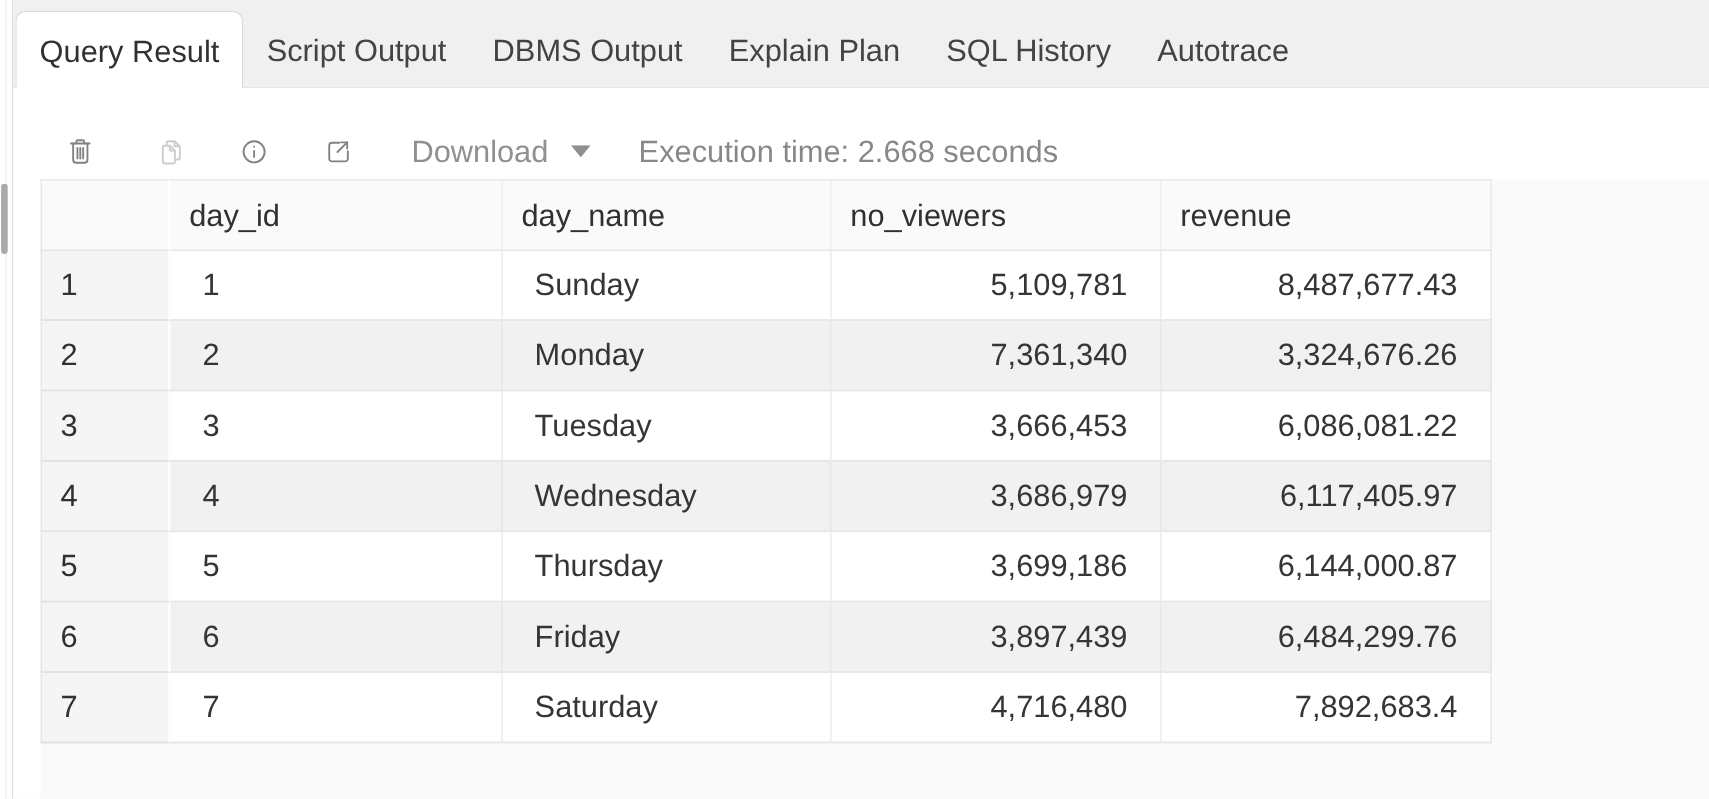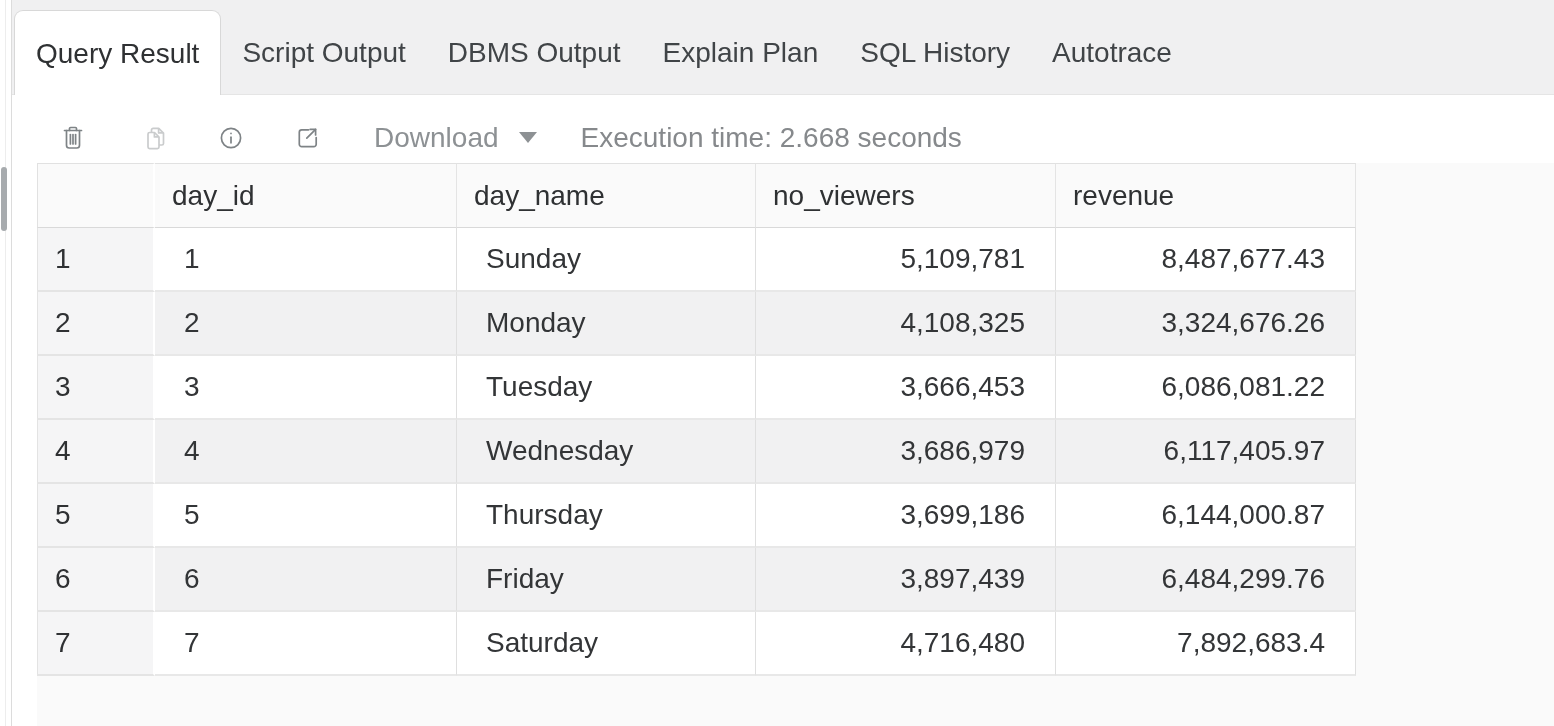--- a/index.html
+++ b/index.html
@@ -9,21 +9,21 @@
     font-family:"Liberation Sans", sans-serif;
     -webkit-font-smoothing:antialiased;
   }
   
   .gutter{position:absolute;left:0;top:0;bottom:0;width:11px;background:#fff;
     border-right:1px solid #dcdcdc;z-index:9;}
   .gutter-line{position:absolute;left:5px;top:0;bottom:0;width:1px;background:#ededed;}
   .scroll-thumb{position:absolute;left:1px;top:167px;width:6px;height:64px;
     background:#a7abae;border-radius:3px;}
   
-  .tab-strip{position:absolute;left:12px;right:0;top:0;height:95px;
+  .tab-strip{position:absolute;left:12px;right:0;top:0;height:80px;
     background:#f0f0f1;border-bottom:1px solid #e5e5e5;box-sizing:border-box;
     display:flex;align-items:stretch;}
   .tab{display:flex;align-items:center;padding:12px 21px 0 21px;font-size:28px;
     color:#404447;white-space:nowrap;cursor:pointer;box-sizing:border-box;}
   .tab.active{margin:10px 0 -1px 2px;padding-top:2px;background:#ffffff;
     border:1px solid #d8d8d8;border-bottom:none;border-radius:9px 9px 0 0;color:#2f3133;}
   
   .toolbar{position:absolute;left:12px;top:96px;right:0;height:83px;background:#fff;
     display:flex;align-items:center;padding-left:46px;box-sizing:border-box;}
   .icon-btn{width:30px;height:34px;display:flex;align-items:center;justify-content:center;
@@ -142,21 +142,21 @@
             <td class="rownum">1</td>
             <td>1</td>
             <td>Sunday</td>
             <td class="num">5,109,781</td>
             <td class="num">8,487,677.43</td>
           </tr>
           <tr>
             <td class="rownum">2</td>
             <td>2</td>
             <td>Monday</td>
-            <td class="num">4,108,325</td>
+            <td class="num">7,361,340</td>
             <td class="num">3,324,676.26</td>
           </tr>
           <tr>
             <td class="rownum">3</td>
             <td>3</td>
             <td>Tuesday</td>
             <td class="num">3,666,453</td>
             <td class="num">6,086,081.22</td>
           </tr>
           <tr>

